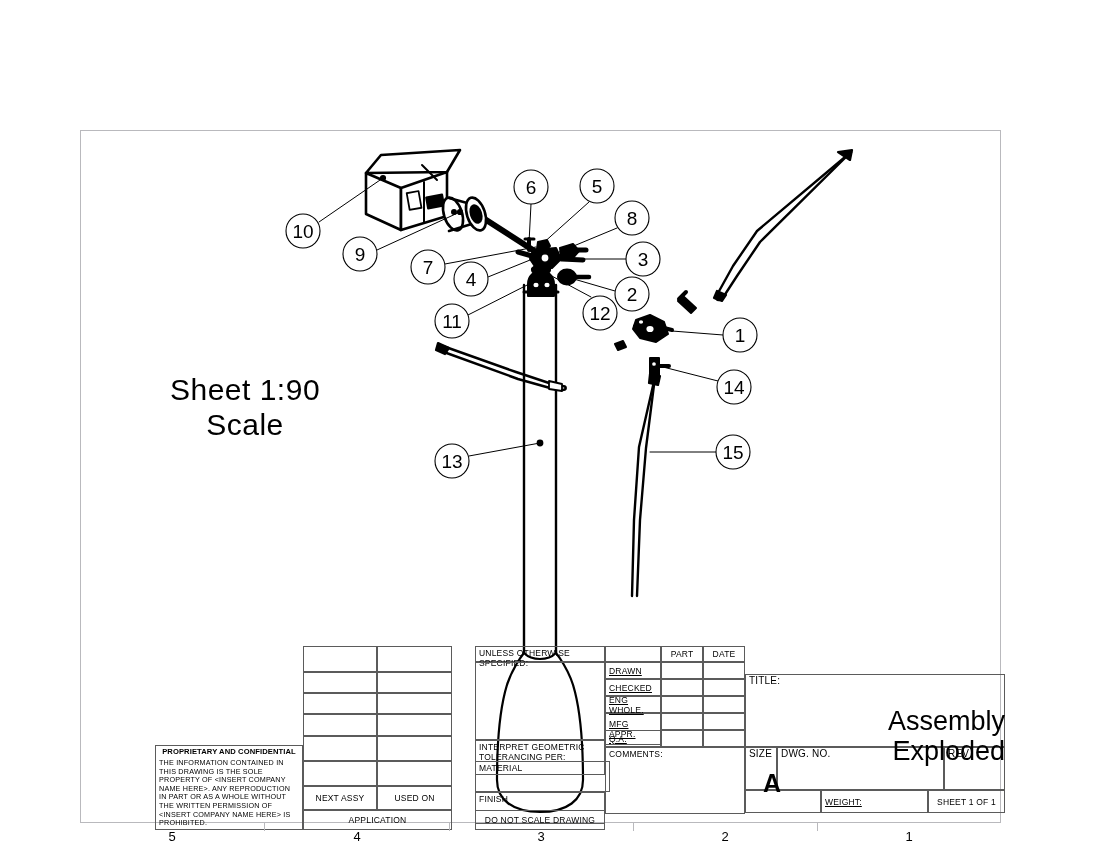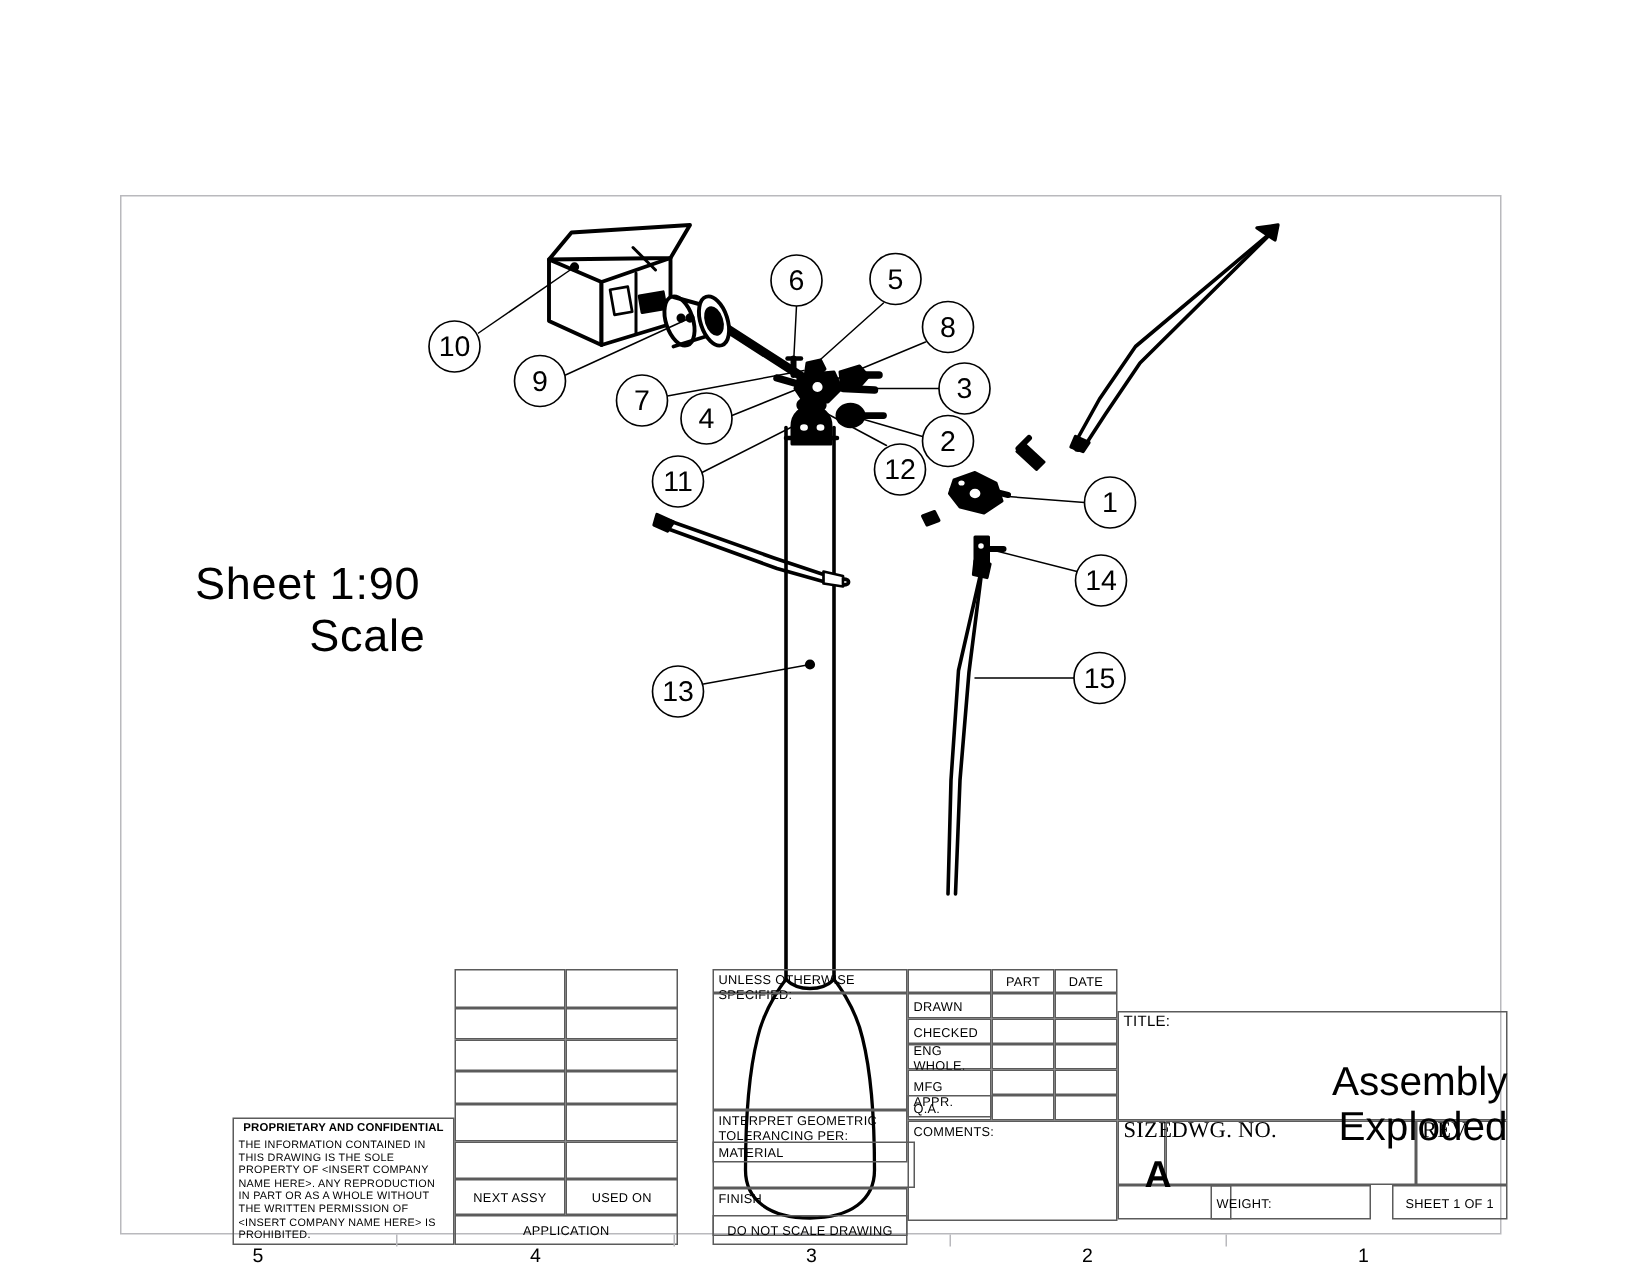--- a/index.html
+++ b/index.html
@@ -15,39 +15,39 @@
   .zone-num{position:absolute;top:6px;width:40px;text-align:center;
       font-size:13px;font-family:"Liberation Sans",sans-serif;color:#000;}
 
   
   #art{position:absolute;left:0;top:0;width:1094px;height:847px;}
 
   
   .scale-note{position:absolute;left:130px;top:372px;width:230px;
       font-size:30px;line-height:35px;color:#000;letter-spacing:.5px;
       font-family:"Liberation Sans",sans-serif;}
-  .scale-note .l1{display:block;text-align:left;}
+  .scale-note .l1{display:block;text-align:center;}
   .scale-note .l2{display:block;text-align:center;}
 
   
   #tb{position:absolute;left:152px;top:646px;}
   .cell{position:absolute;box-sizing:border-box;border:1px solid #5b5b5b;
         font-size:8.5px;font-family:"Liberation Sans",sans-serif;
         color:#000;padding:1px 3px;line-height:10px;letter-spacing:.2px;}
   .cell.ctr{display:flex;align-items:center;justify-content:center;text-align:center;}
-  .cell.mid{display:flex;align-items:center;}
+  .cell.mid{display:flex;align-items:center;text-decoration:underline;}
   .propt{font-size:7.2px;line-height:8.6px;}
   .prophdr{font-size:7.6px;font-weight:bold;text-align:center;letter-spacing:.1px;}
   .title-label{font-size:10px;}
   .title-text{position:absolute;left:790px;top:694px;width:215px;
       text-align:right;font-size:27px;line-height:30px;color:#000;
       font-family:"Liberation Sans",sans-serif;margin-top:12px;}
   .sizeA{position:absolute;left:757px;top:770px;width:30px;text-align:center;
       font-size:25px;font-weight:bold;line-height:26px;}
-  .lbl{font-size:15px;font-family:Liberation Serif, serif;}
+  .lbl{font-size:10px;}
 </style>
 </head>
 <body>
 
 <div id="sheet">
 
   <div class="frame-outer"></div>
 
   <svg id="art" viewBox="0 0 1094 847">
     <g fill="none" stroke="#000" stroke-width="2.2" stroke-linejoin="round" stroke-linecap="round">
@@ -350,21 +350,21 @@
     <div class="cell" style="left:593px;top:101px;width:32px;height:43px;">
       <span class="lbl">SIZE</span>
     </div>
     <div class="cell" style="left:625px;top:101px;width:167px;height:43px;">
       <span class="lbl">DWG.  NO.</span>
     </div>
     <div class="cell" style="left:792px;top:101px;width:61px;height:43px;">
       <span class="lbl" style="display:block;">REV</span>
     </div>
     <div class="cell" style="left:593px;top:144px;width:76px;height:23px;"></div>
-    <div class="cell mid" style="left:655px;top:144px;width:107px;height:23px;text-align:center;">WEIGHT:</div>
+    <div class="cell mid" style="left:669px;top:144px;width:107px;height:23px;text-align:center;">WEIGHT:</div>
     <div class="cell ctr" style="left:776px;top:144px;width:77px;height:23px;">SHEET 1 OF 1</div>
   </div>
 
   <div class="title-text">
     <span style="display:block;">Assembly</span>
     <span style="display:block;">Exploded</span>
   </div>
   <div class="sizeA">A</div>
 
   <div class="zone-row">

